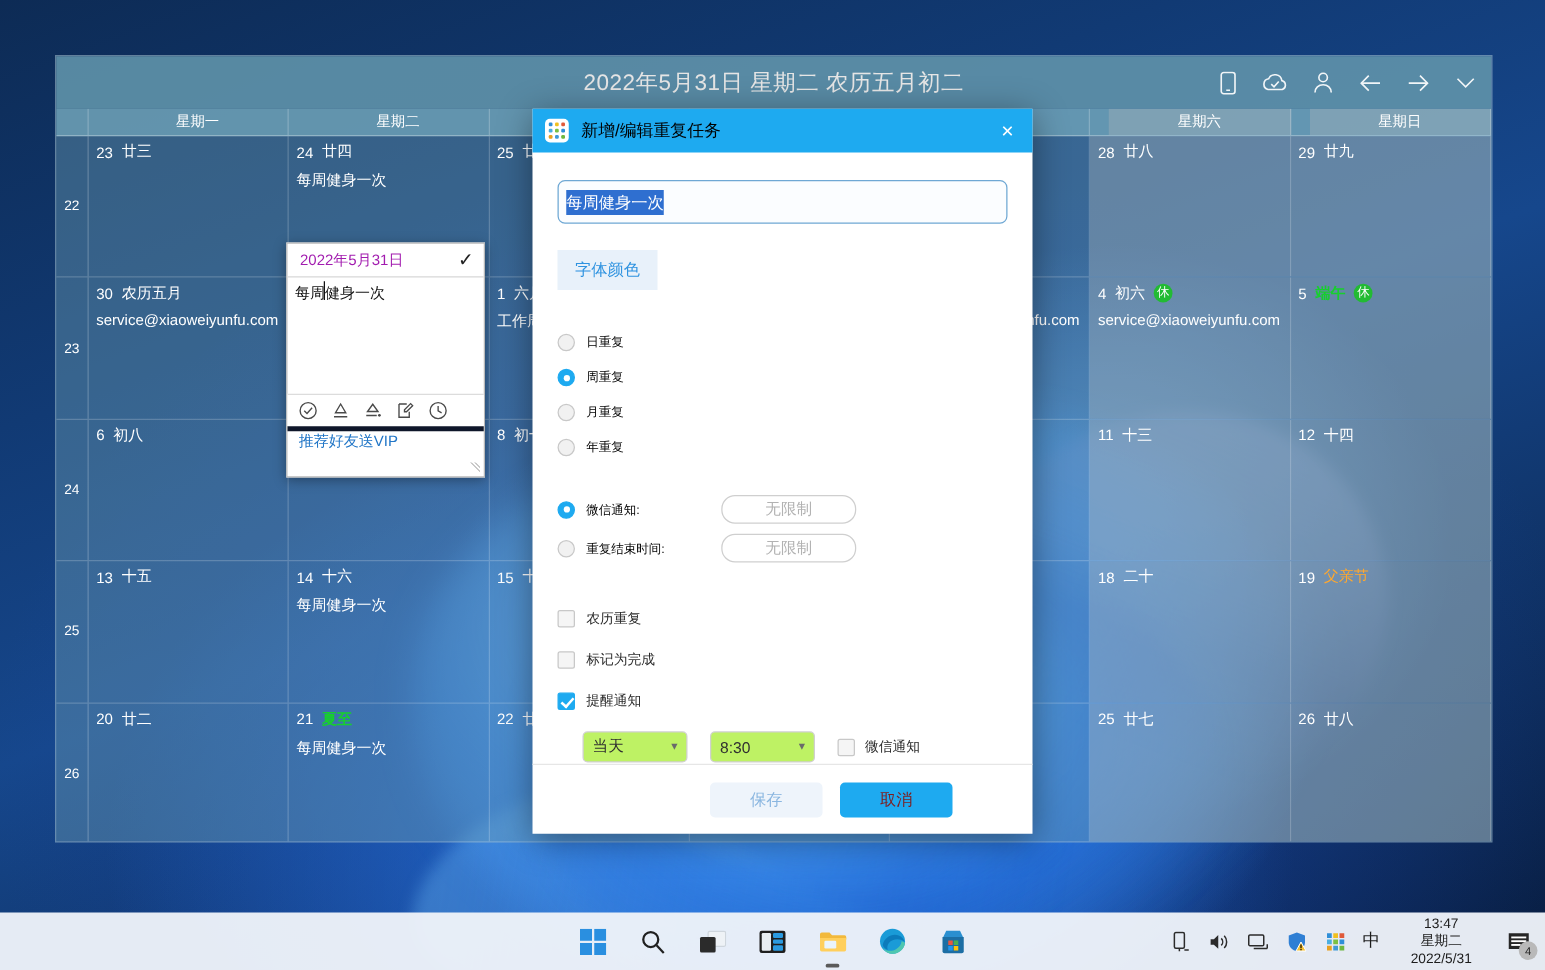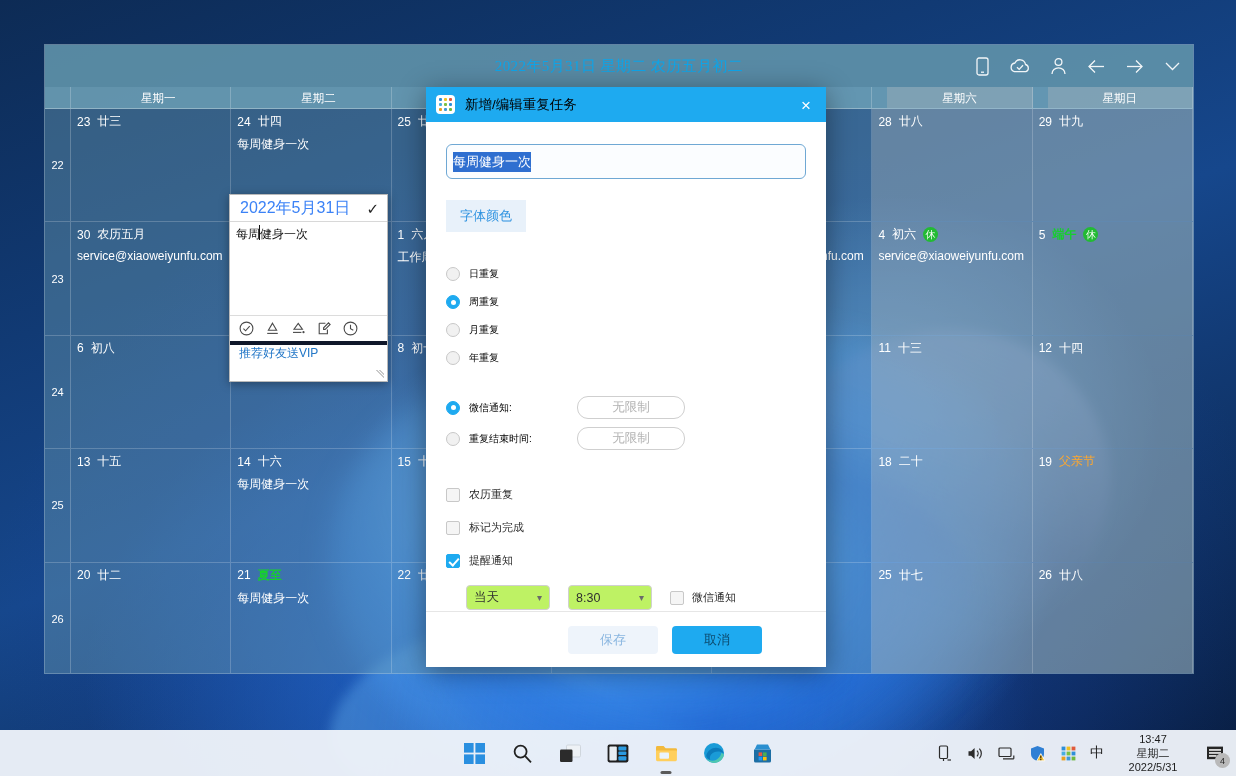--- a/index.html
+++ b/index.html
@@ -69,21 +69,21 @@
     border: 1px solid rgba(255,255,255,0.22);
     overflow: hidden;
   }
   .cal-titlebar {
     position: relative;
     height: 42px;
     background: rgba(96,148,170,0.80);
     display: flex; align-items: center; justify-content: center;
   }
   .cal-title-text {
-    color: #0ea5e9; font-size: 15px; letter-spacing: .4px; font-family: Liberation Serif, serif;
+    color: #e5e5e5; font-size: 18px; letter-spacing: .4px;
   }
   .cal-title-icons {
     position: absolute; right: 10px; top: 0; height: 42px;
     display: flex; align-items: center; gap: 16px;
   }
   .ticon { width: 22px; height: 22px; display: flex; align-items: center; justify-content: center;
     color: #ffffff; opacity: .92; cursor: pointer; }
   .ticon svg { display: block; }
 
   .cal-weekhead {
@@ -141,21 +141,21 @@
     box-shadow: 0 2px 9px rgba(0,0,0,0.35);
     display: flex; flex-direction: column;
     font-size: 12px;
   }
   .dp-head {
     height: 27px; flex: none;
     display: flex; align-items: center; justify-content: space-between;
     padding: 0 8px 0 10px;
     border-bottom: 1px solid #d8d8d8;
   }
-  .dp-date { color: #3b82f6; font-size: 16px; }
+  .dp-date { color: #a21caf; font-size: 12px; }
   .dp-check { color: #222222; font-size: 15px; line-height: 1; cursor: pointer; }
   .dp-body { flex: 1 1 auto; padding: 4px 6px; position: relative; }
   .dp-note { color: #111111; font-size: 12px; position: relative; display: inline-block; }
   .dp-note::before {
     content: ""; position: absolute; left: 23px; top: -1px;
     width: 1px; height: 15px; background: #111111;
   }
   .dp-tools {
     height: 26px; flex: none;
     display: flex; align-items: center; gap: 11px;
@@ -294,21 +294,21 @@
     border-top: 1px solid #e6e6e6;
     display: flex; align-items: center; justify-content: flex-end;
     gap: 14px; padding-right: 64px;
   }
   .btn {
     width: 90px; height: 28px;
     display: flex; align-items: center; justify-content: center;
     font-size: 13px; border-radius: 4px; cursor: pointer;
   }
   .btn-save { background: #eef4fb; color: #8ab6e0; }
-  .btn-cancel { background: #1eaaf0; color: #0c4a6e; }
+  .btn-cancel { background: #1eaaf0; color: #7f1d1d; }
 
   
   #taskbar {
     position: absolute; left: 0; bottom: 0;
     width: 1236px; height: 46px;
     background: rgba(238,243,249,0.96);
     display: flex; align-items: center;
   }
   .tb-center {
     position: absolute; left: 50%; transform: translateX(-50%);

